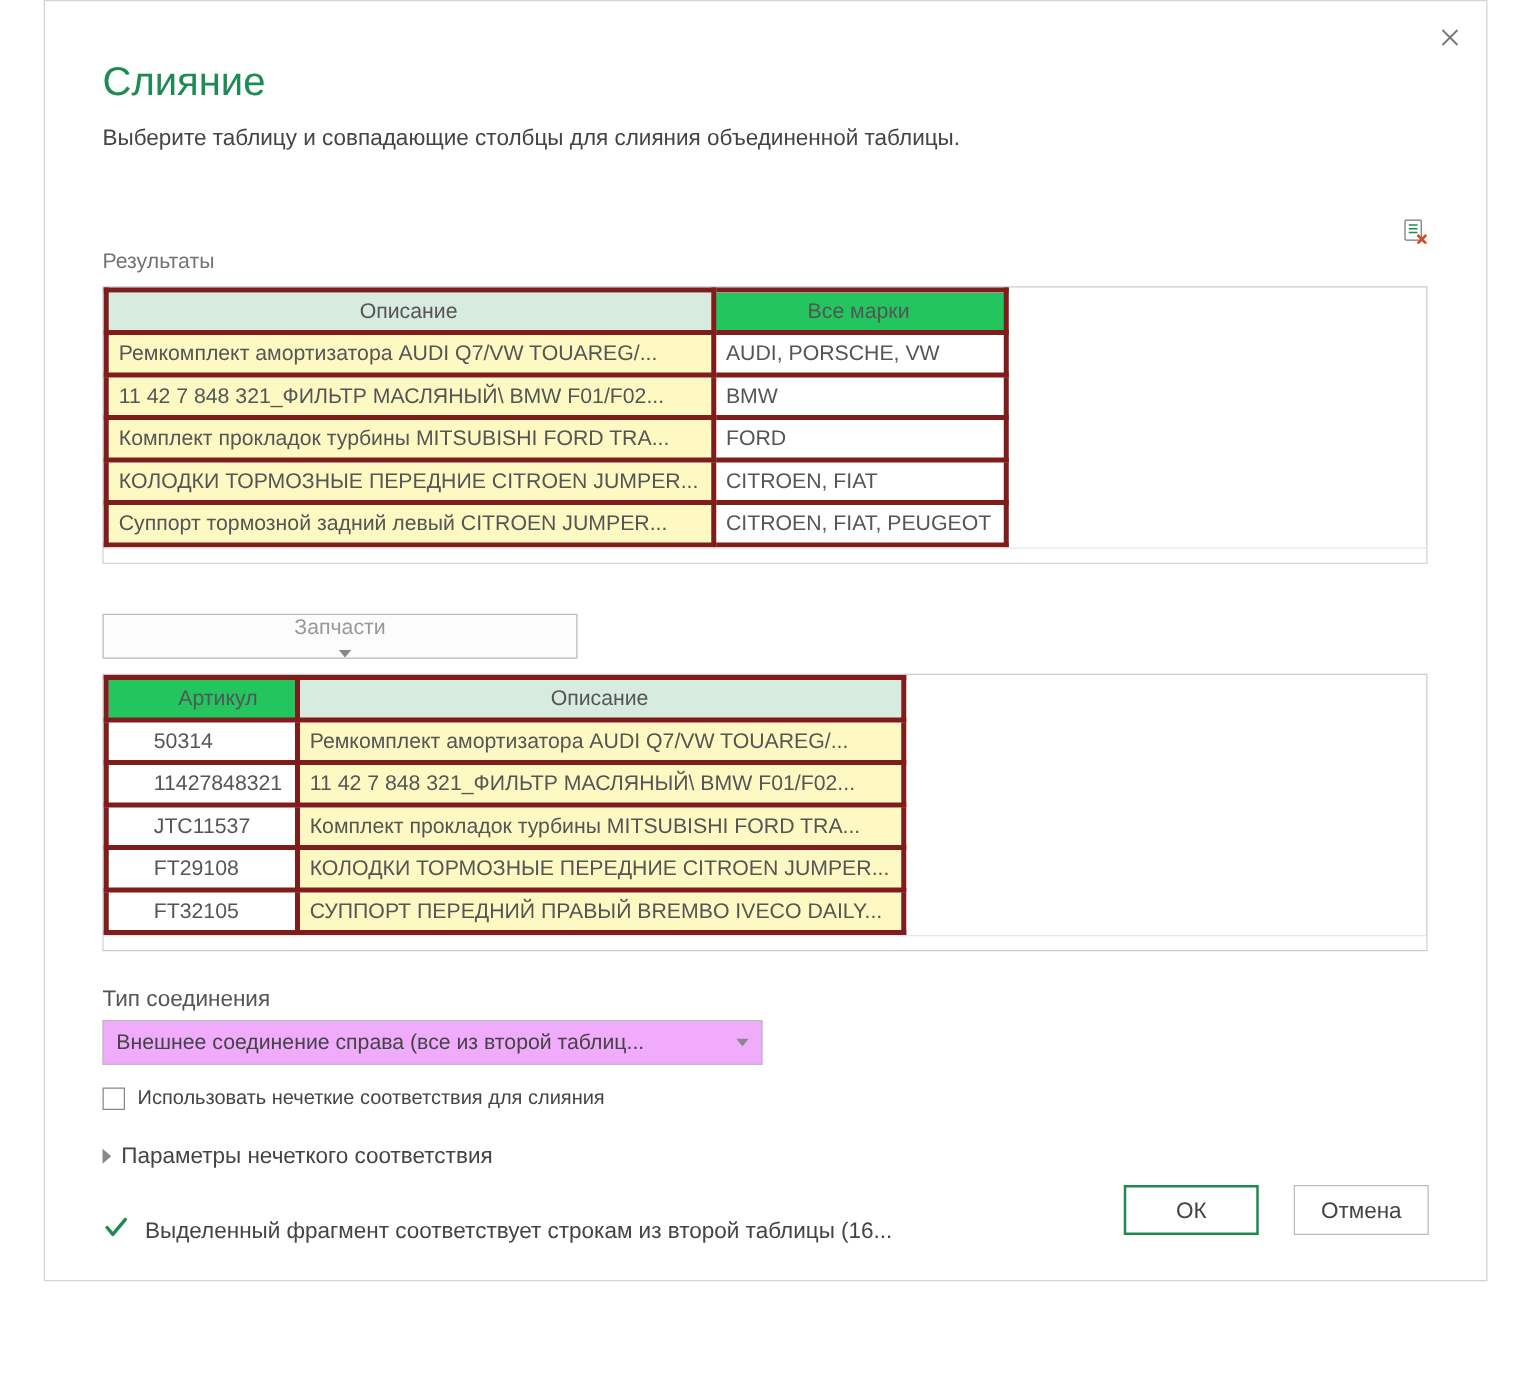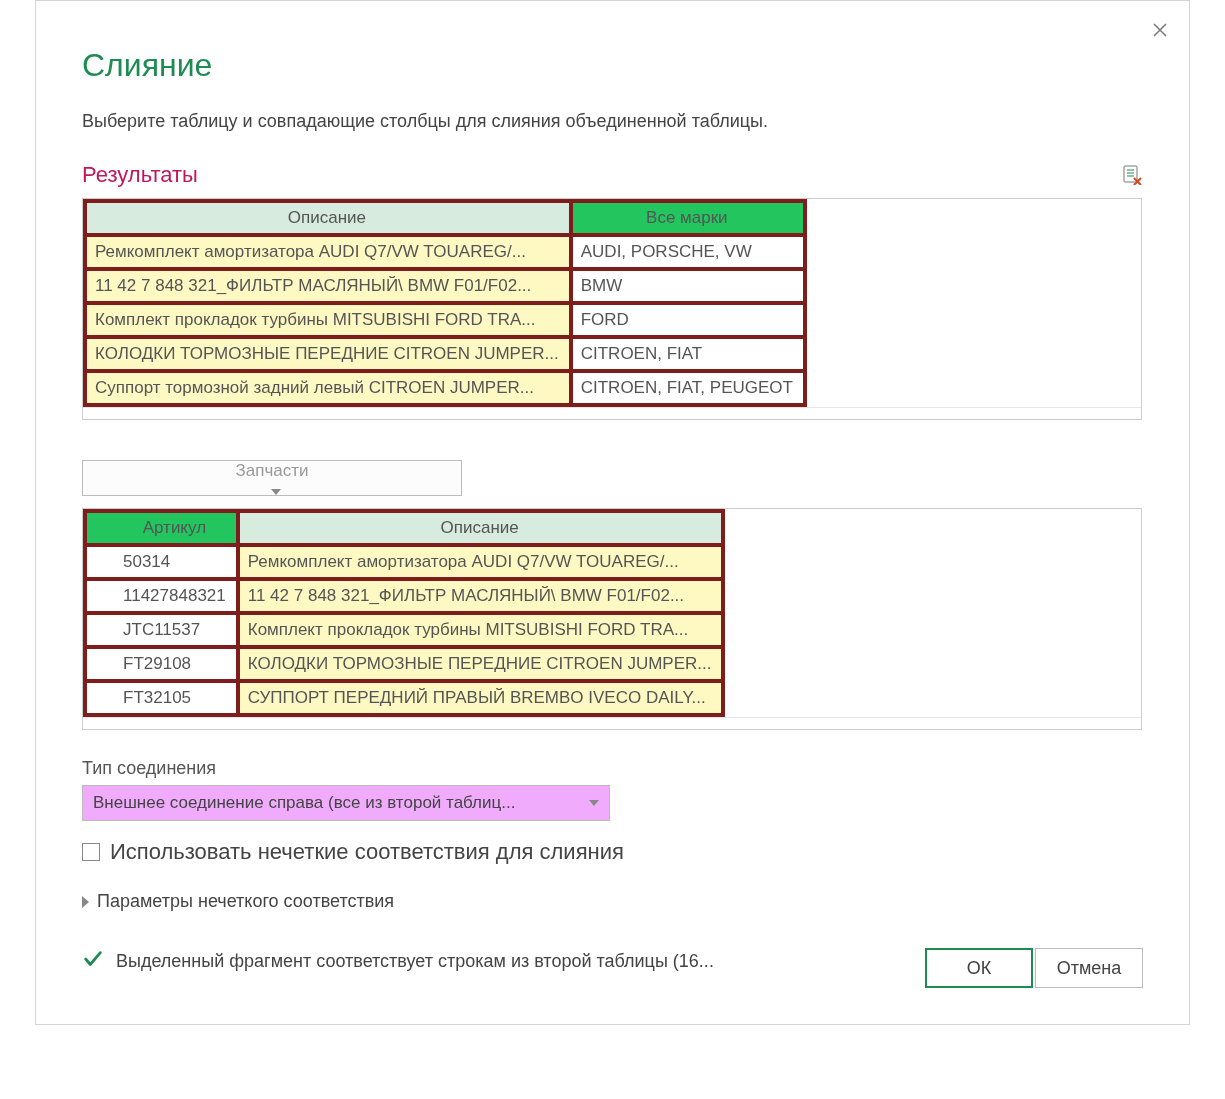--- a/index.html
+++ b/index.html
@@ -26,36 +26,37 @@
       width: 30px; height: 30px;
       display: flex; align-items: center; justify-content: center;
       cursor: pointer;
       color: #666;
     }
     .close-x svg { width: 16px; height: 16px; }
     h1.title {
       font-weight: 400;
       font-size: 32px;
       color: #1e8c52;
-      margin-bottom: 27px;
+      margin-bottom: 16px;
     }
     .subtitle {
       font-size: 18px;
       color: #444;
       margin-bottom: 30px;
     }
     .section-header {
       display: flex;
       align-items: center;
       justify-content: space-between;
       margin-bottom: 10px;
     }
     .section-label {
-      color: #be185d;
-      font-size: 22px;
+      color: #737373;
+      font-size: 17px;
+      margin-top: 48px;
     }
     .refresh-btn {
       width: 22px; height: 22px;
       display: inline-flex; align-items: center; justify-content: center;
       cursor: pointer;
     }
     table.preview {
       border-collapse: collapse;
       font-size: 17px;
       color: #555;
@@ -113,21 +114,21 @@
       border-right: 5px solid transparent;
       border-top: 6px solid #888;
       margin-left: 8px;
     }
     .second-query-dd { width: 380px; margin-bottom: 12px; flex-direction: column; }
     .join-section { margin-bottom: 18px; }
     .join-label { font-size: 18px; color:#555; margin-bottom: 6px; }
     .join-dd { width: 528px; color:#444;}
     .checkbox-row {
       display: flex; align-items: center; gap: 10px;
-      font-size: 22px; color:#444;
+      font-size: 16px; color:#444;
       margin-bottom: 26px;
     }
     .checkbox {
       width: 18px; height: 18px; border:1px solid #888; background:#fff;
     }
     .expander-row {
       display: flex; align-items:center; gap:8px;
       font-size: 18px; color:#444; cursor:pointer;
       margin-bottom: 36px;
     }
@@ -140,21 +141,21 @@
     .status-row {
       display: flex; align-items:center; gap:12px;
       font-size: 18px; color:#444;
     }
     .check-icon { color:#1e8c52; }
     .check-icon svg{width:22px;height:22px;}
     .footer {
       position: absolute;
       right: 46px;
       bottom: 36px;
-      display:flex; gap:2px;
+      display:flex; gap:28px;
     }
     .btn {
       border:1px solid #bbb;
       min-width:108px;
       height:40px;
       display:inline-flex;align-items:center;justify-content:center;
       font-size:18px;
       background:#fff;
       cursor:pointer;
       color:#444;

